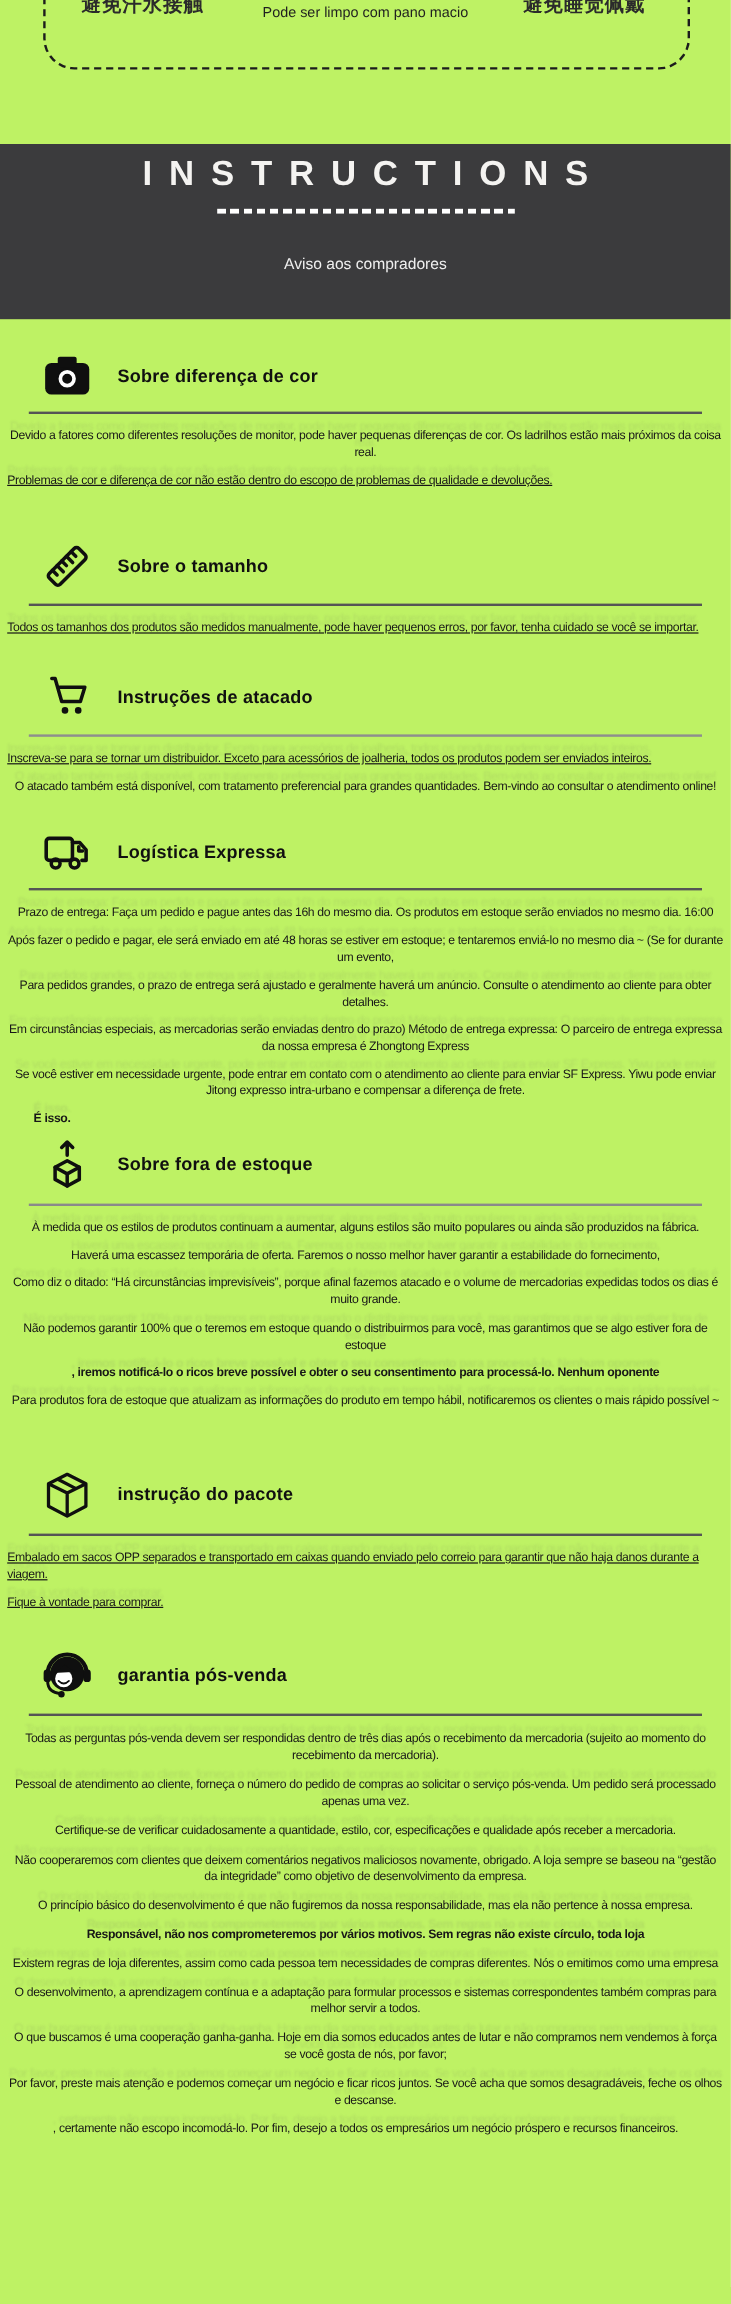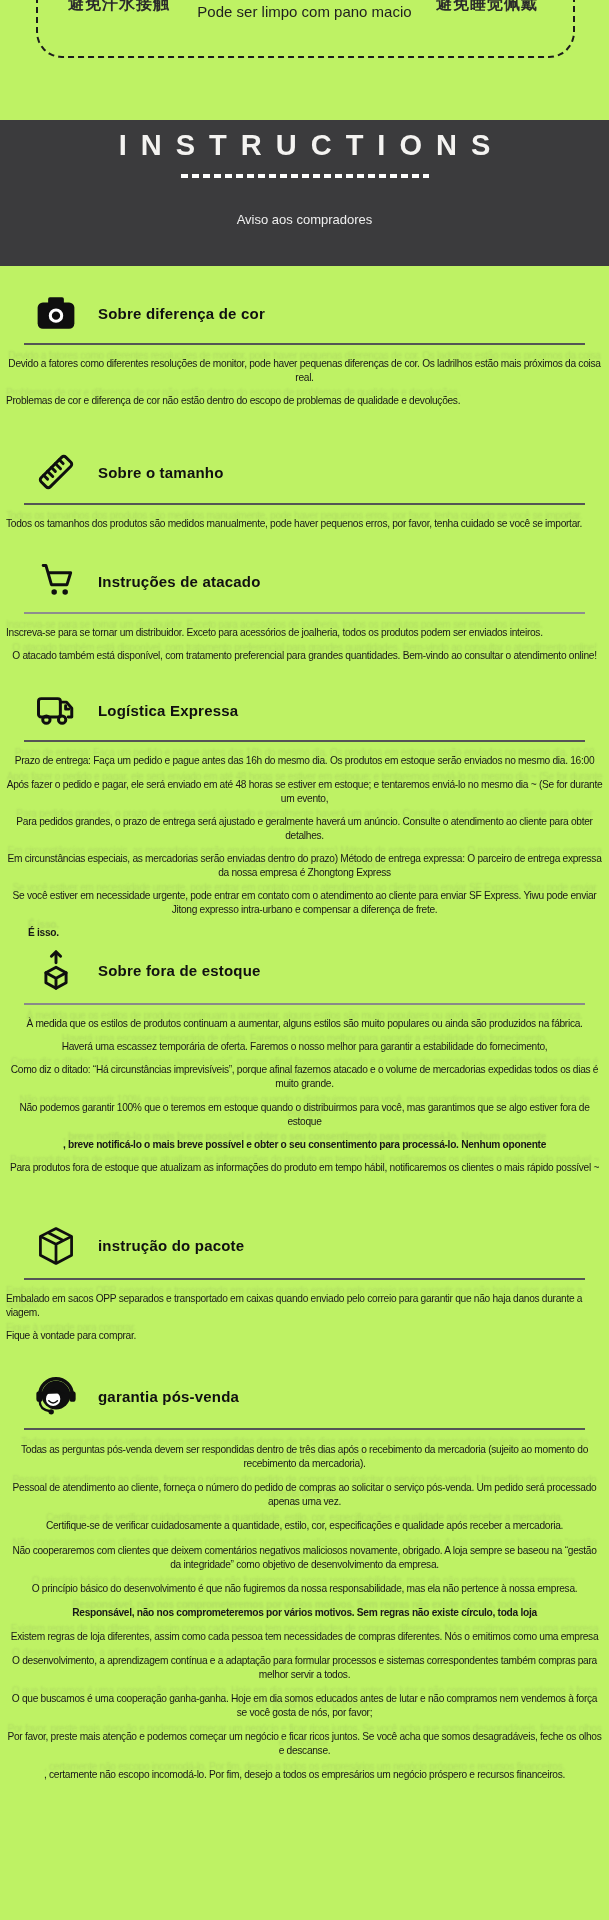--- a/index.html
+++ b/index.html
@@ -17,21 +17,21 @@
     border:2px dashed #1c1c1c;border-radius:26px;
   }
   .care-note-cn{
     position:absolute;top:-6px;font-size:16px;font-weight:700;color:#2b2b2b;
     letter-spacing:1px;white-space:nowrap;
   }
   .cn-left{left:68px;}
   .cn-right{left:436px;}
   .care-note-center{
     position:absolute;top:3px;left:0;right:0;text-align:center;
-    font-size:15px;color:#1f1f1f;
+    font-size:12px;color:#1f1f1f;
   }
 
   
   .hero{
     margin-top:65px;height:146px;background:#3b3b3d;text-align:center;
     box-sizing:border-box;padding-top:8px;
   }
   .hero-title{
     color:#f4f3f1;font-size:29px;font-weight:700;letter-spacing:14px;
     padding-left:14px;line-height:34px;margin:0;
@@ -49,21 +49,21 @@
   .sec-title{font-size:15px;font-weight:700;color:#101010;letter-spacing:0.2px;}
   .sec-divider{border:none;border-top:2px solid #555;margin:9px 24px 0;}
   .sec-body{padding:3px 4px 0;}
 
   .sec-body p{
     margin:9px 2px 0;font-size:10.2px;line-height:1.38;color:#171717;
     letter-spacing:-0.3px;
     text-shadow:0 -8px 2px rgba(90,90,90,0.14);
   }
   .p-center{text-align:center;}
-  .p-left{text-align:left;}
+  .p-left{text-align:left;text-decoration:underline;}
   .p-em{text-align:center;font-size:13.2px;font-weight:700;letter-spacing:-0.2px;}
   .p-heading{
     text-align:left;font-size:17px;font-weight:700;color:#0d0d0d;
     padding-left:22px;margin-top:13px;letter-spacing:-0.2px;text-shadow:none;
   }
 
   
   .sec-color{margin-top:26px;}
   .sec-size{margin-top:42px;}
   .sec-wholesale{margin-top:28px;}
@@ -186,24 +186,24 @@
       <path d="M13 27l11 6 11-6 M24 33v11"></path>
       <path d="M24 16V5 M19 9l5-5 5 5"></path>
     </g>
   </svg>
           </span>
       <span class="sec-title">Sobre fora de estoque</span>
     </div>
     <hr class="sec-divider">
     <div class="sec-body">
           <p class="p-center">À medida que os estilos de produtos continuam a aumentar, alguns estilos são muito populares ou ainda são produzidos na fábrica.</p>
-          <p class="p-center">Haverá uma escassez temporária de oferta. Faremos o nosso melhor para garantir a estabilidade do fornecimento,</p>
+          <p class="p-center">Haverá uma escassez temporária de oferta. Faremos o nosso melhor haver garantir a estabilidade do fornecimento,</p>
           <p class="p-center">Como diz o ditado: “Há circunstâncias imprevisíveis”, porque afinal fazemos atacado e o volume de mercadorias expedidas todos os dias é muito grande.</p>
           <p class="p-center">Não podemos garantir 100% que o teremos em estoque quando o distribuirmos para você, mas garantimos que se algo estiver fora de estoque</p>
-          <p class="p-em">, breve notificá-lo o mais breve possível e obter o seu consentimento para processá-lo. Nenhum oponente</p>
+          <p class="p-em">, iremos notificá-lo o ricos breve possível e obter o seu consentimento para processá-lo. Nenhum oponente</p>
           <p class="p-center">Para produtos fora de estoque que atualizam as informações do produto em tempo hábil, notificaremos os clientes o mais rápido possível ~</p>
         </div>
   </div>
 
   <div class="section sec-package">
     <div class="sec-head">
       <span class="icon-slot">
             <svg width="44" height="46" viewBox="0 0 48 48">
     <g fill="none" stroke="#0f0f0f" stroke-width="3" stroke-linejoin="round">
       <path d="M24 5l17 8.5V34L24 43 7 34V13.5z"></path>

